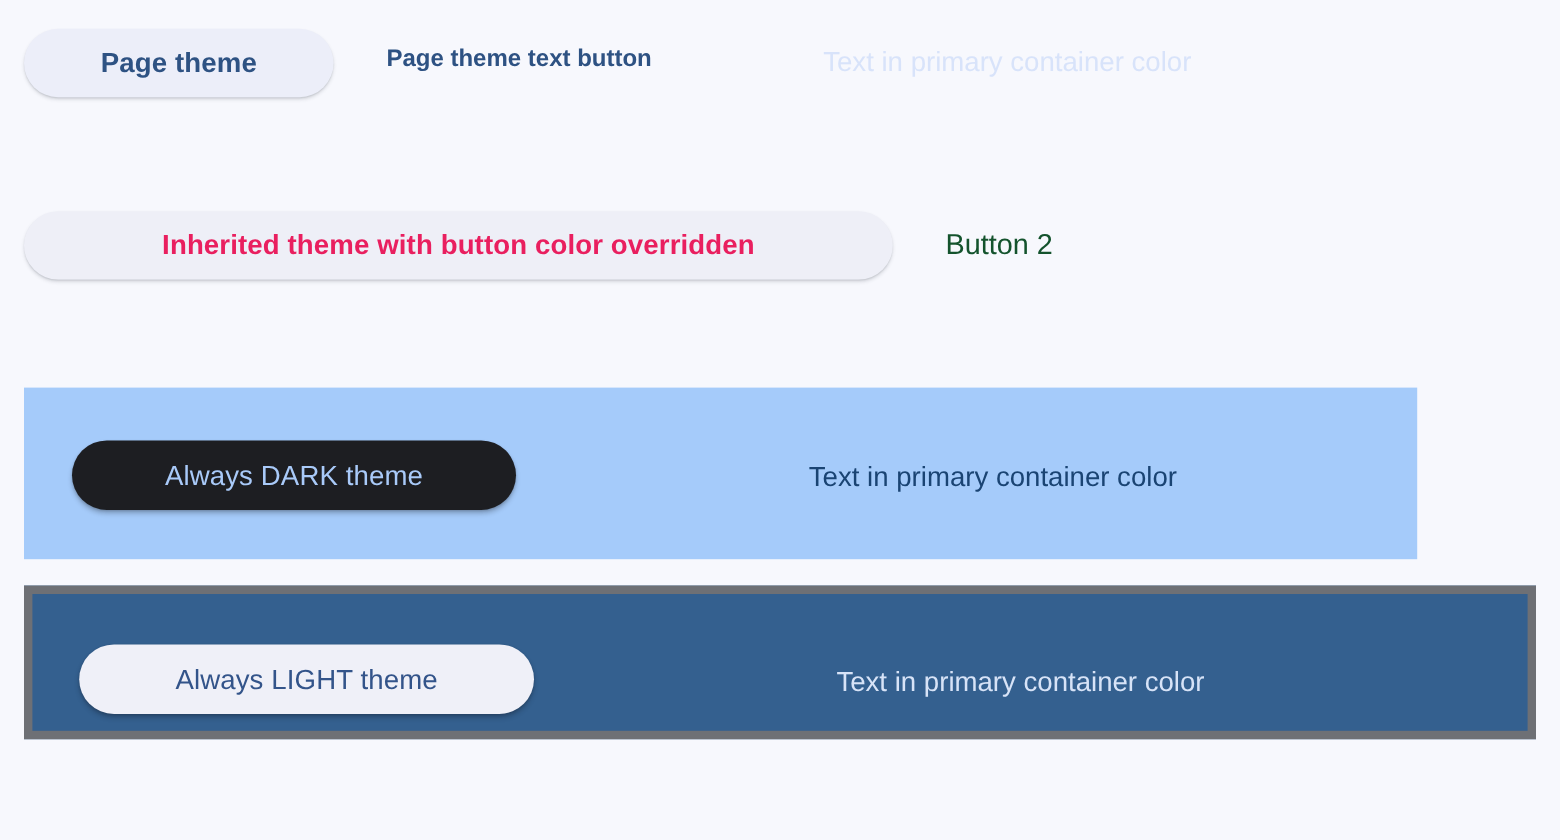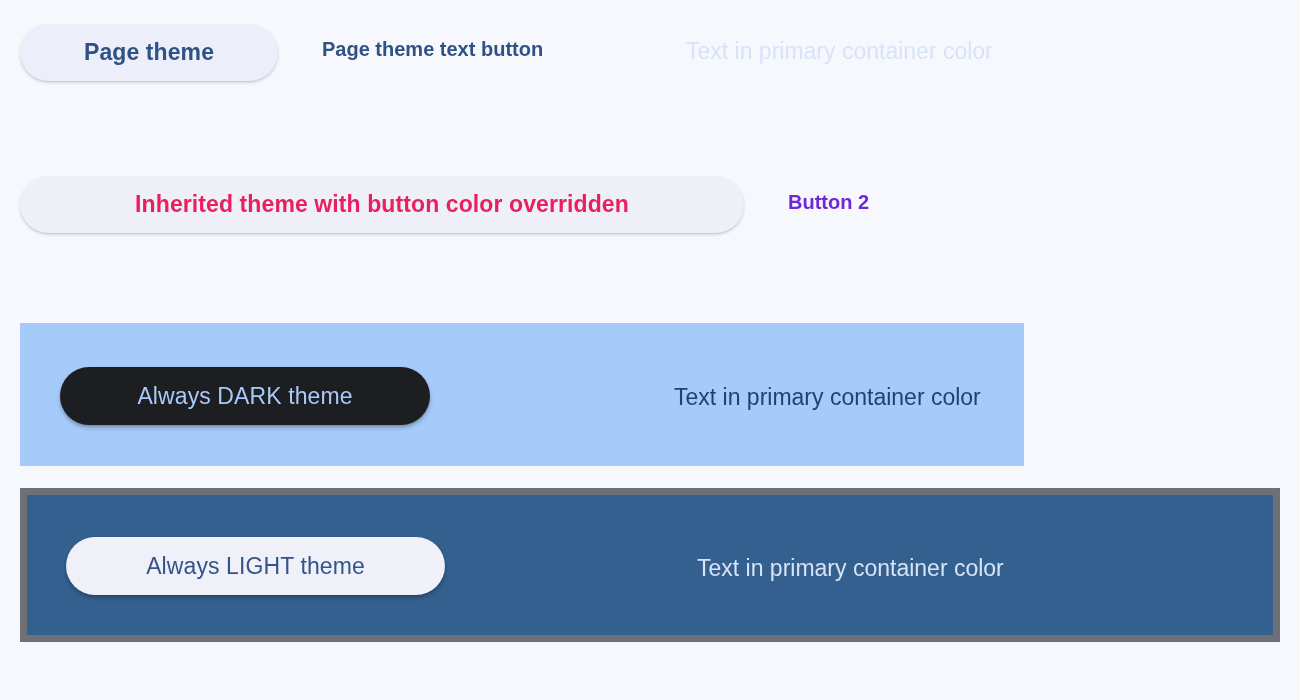--- a/index.html
+++ b/index.html
@@ -64,33 +64,33 @@
     width: 724px; height: 57px;
     background: #eeeff7;
     color: #e91f5f;
     font-size: 23px;
     font-weight: bold;
     box-shadow: 0 2px 3px rgba(60,64,80,0.17), 0 1px 1px rgba(60,64,80,0.10);
   }
   .row2-textbtn {
     position: absolute;
     left: 788px; top: 191px;
-    font-size: 20px;
-    font-weight: bold;
-    color: #6d28d9;
+    font-size: 24px;
+    font-weight: normal;
+    color: #14532d;
     cursor: pointer;
     white-space: nowrap;
     user-select: none;
   }
 
   
   .band-dark {
     position: absolute;
     left: 20px; top: 323px;
-    width: 1004px; height: 143px;
+    width: 1161px; height: 143px;
     background: #a5cbfa;
   }
   .band-dark-btn {
     left: 40px; top: 44px;
     width: 370px; height: 58px;
     background: #1d1e22;
     color: #a9caf9;
     font-size: 23px;
     font-weight: normal;
     box-shadow: 0 3px 4px rgba(0,0,0,0.22), 0 1px 2px rgba(0,0,0,0.15);
@@ -101,21 +101,21 @@
     font-size: 23px;
     font-weight: normal;
     color: #1a4473;
     white-space: nowrap;
   }
 
   
   .band-light {
     position: absolute;
     left: 20px; top: 488px;
-    width: 1260px; height: 154px;
+    width: 1260px; height: 128px;
     background: #34608f;
     border: 7px solid #6e7075;
     padding-left: 12px;
   }
   .band-light-btn {
     left: 39px; top: 42px;
     width: 379px; height: 58px;
     background: #eff0f8;
     color: #33548a;
     font-size: 23px;

